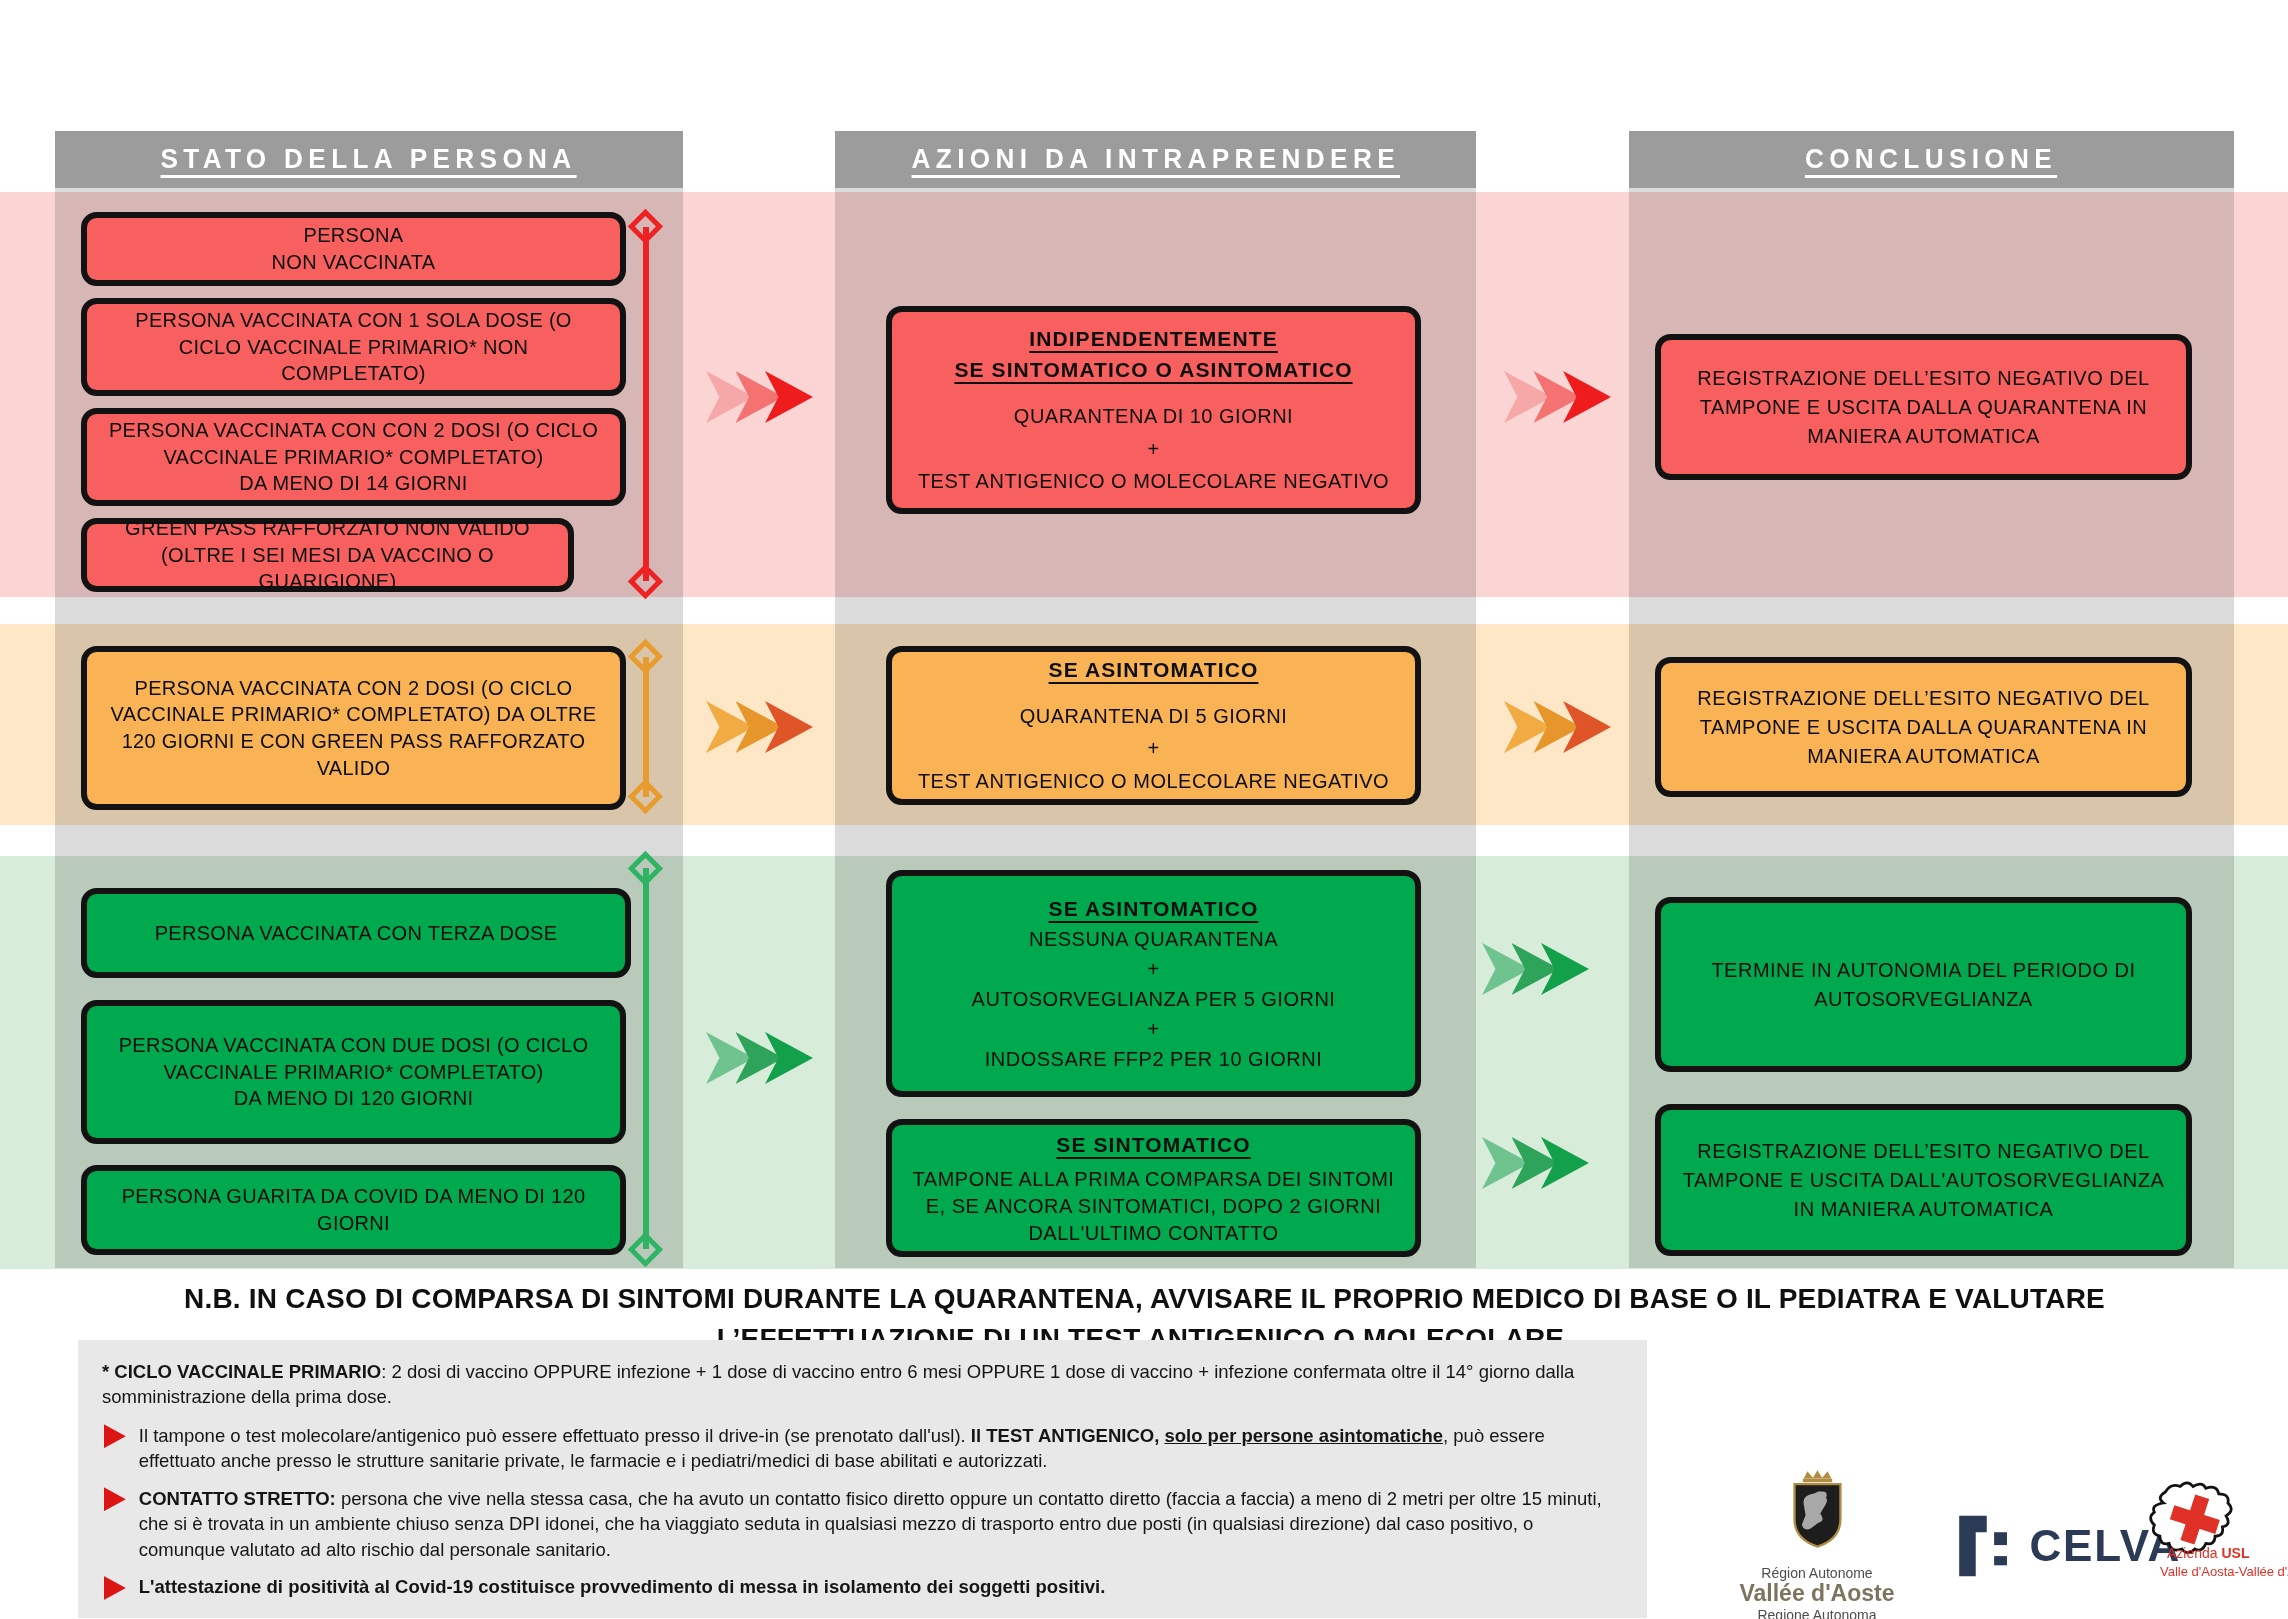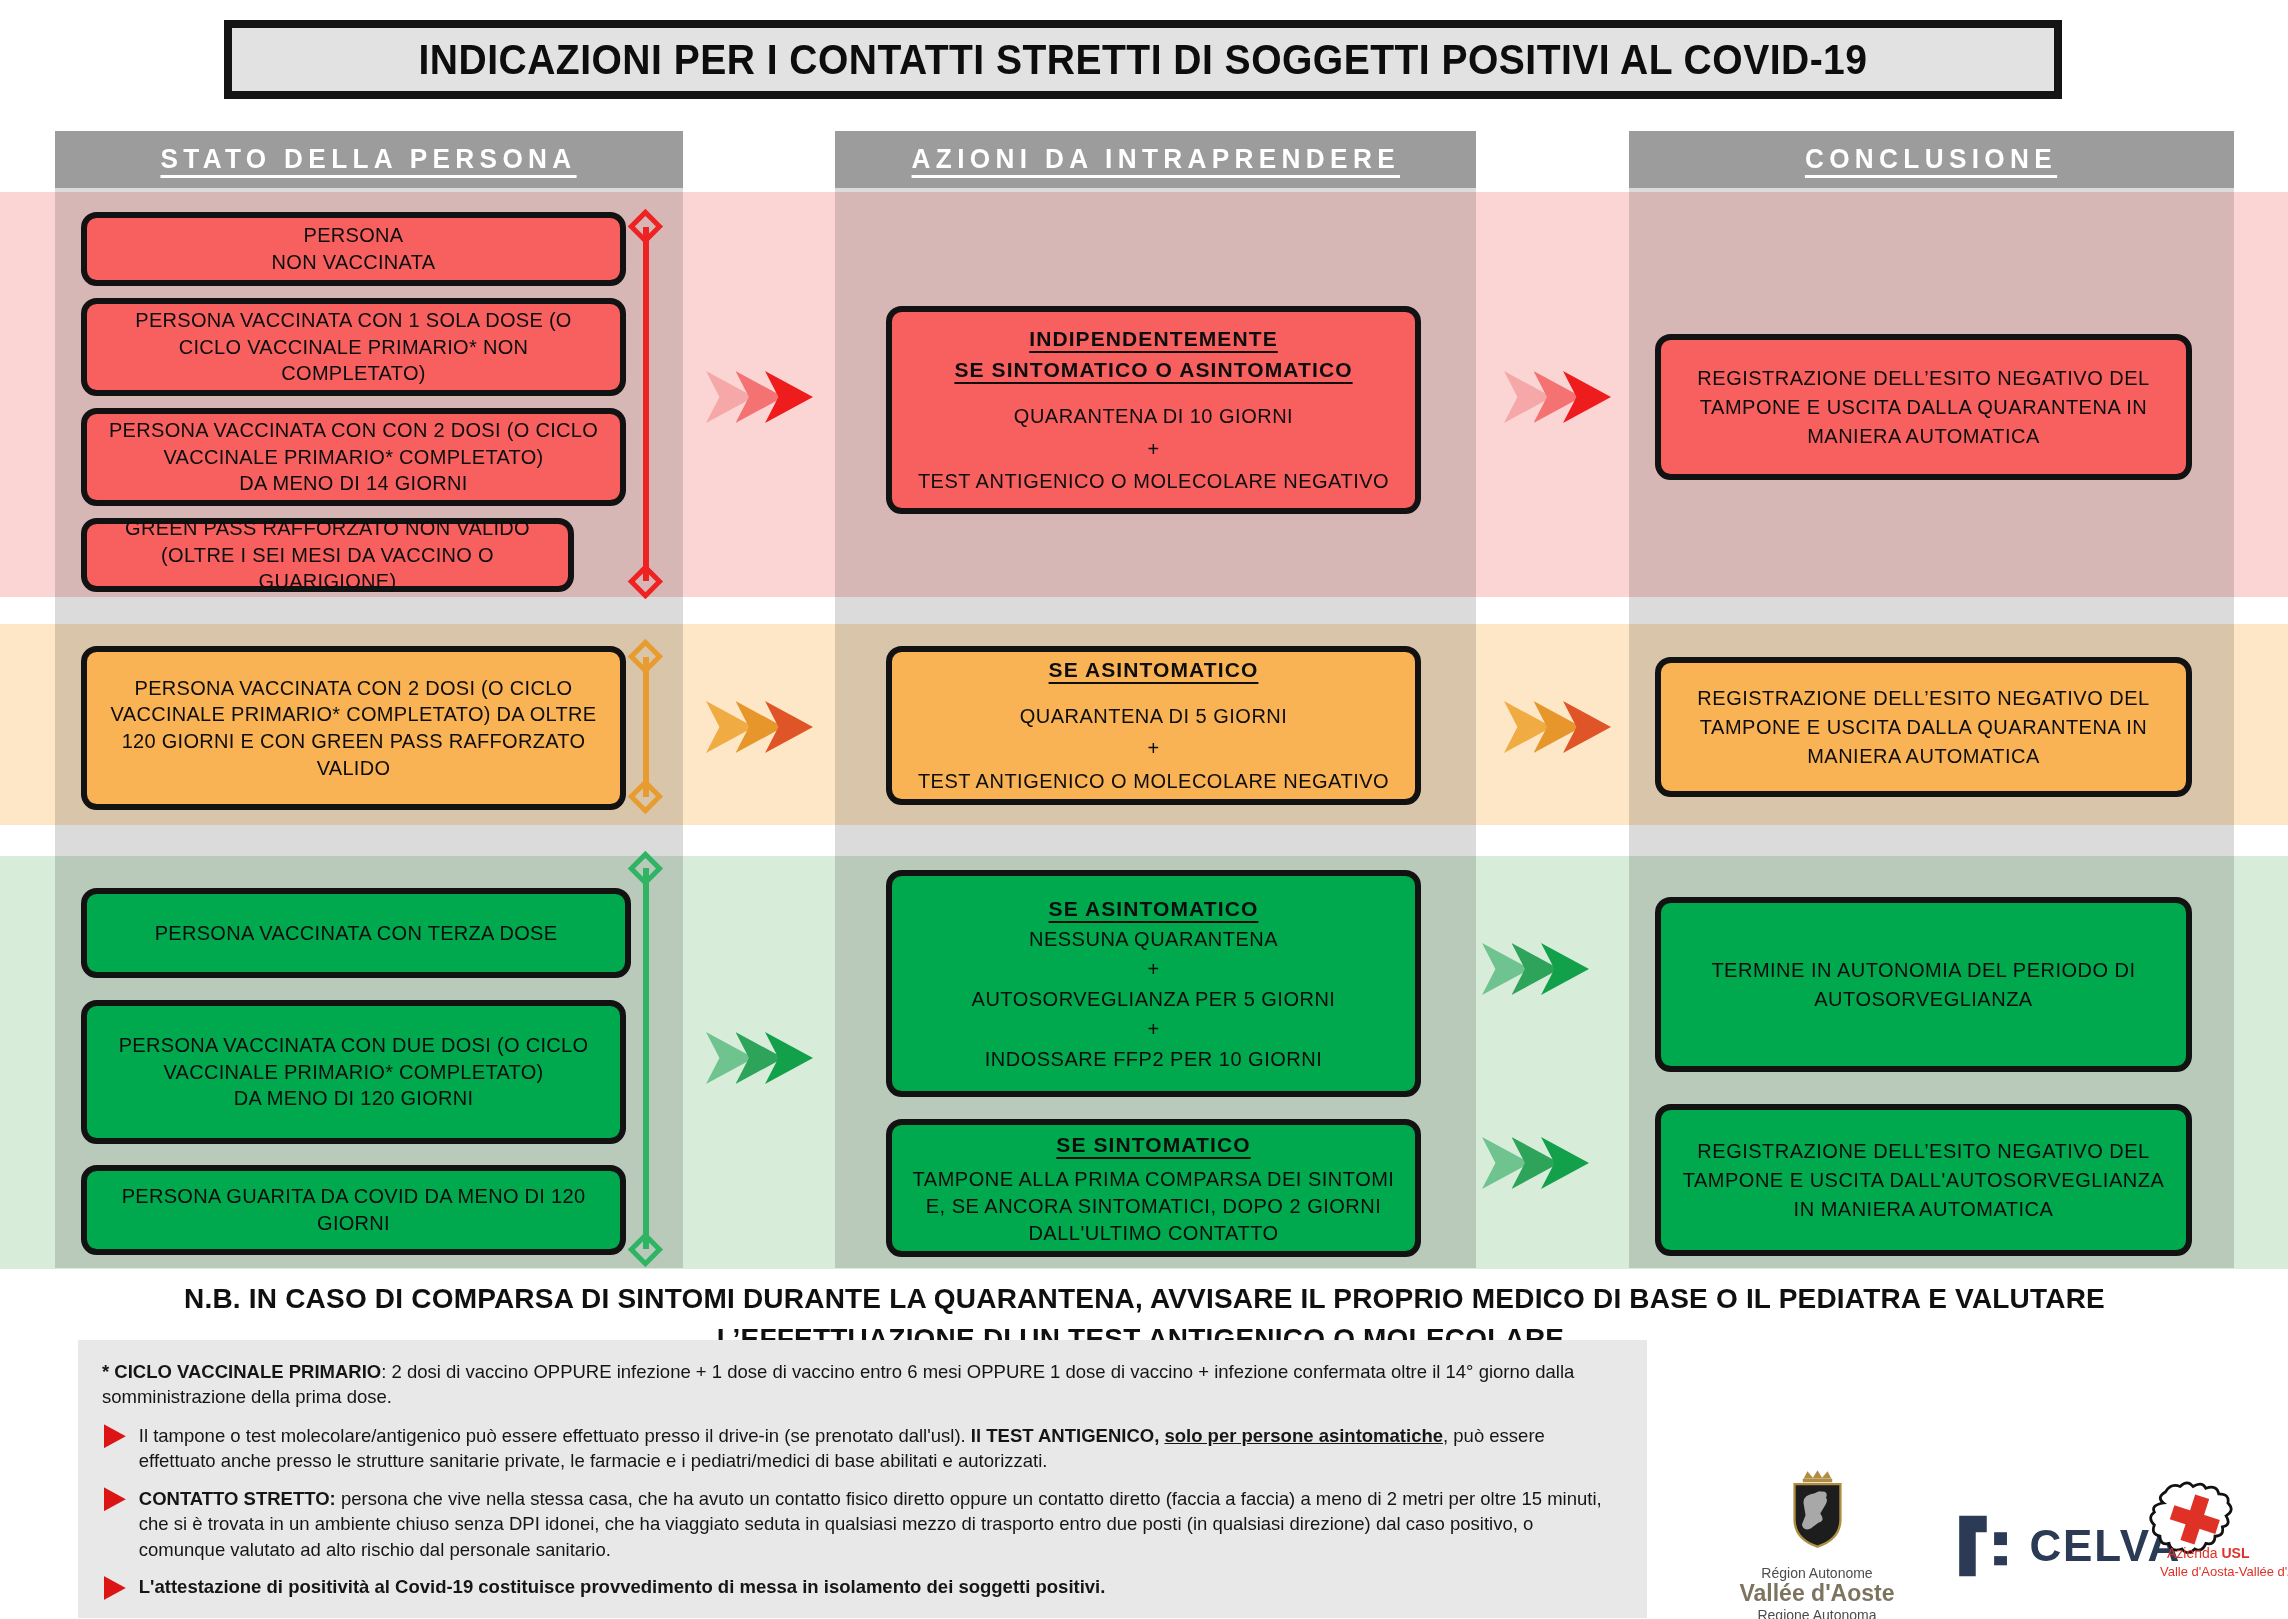--- a/index.html
+++ b/index.html
@@ -85,23 +85,20 @@
 <div class="poster">
 
   <div class="rowband red"></div>
   <div class="rowband orange"></div>
   <div class="rowband green"></div>
 
   <div class="vband c1"></div>
   <div class="vband c2"></div>
   <div class="vband c3"></div>
 
-  <div class="title-box">
-    <span>INDICAZIONI PER I CONTATTI STRETTI DI SOGGETTI POSITIVI AL COVID-19</span>
-  </div>
 
   <div class="col-header" style="left:55px;width:628px;">
     <span>STATO DELLA PERSONA</span>
   </div>
   <div class="col-header" style="left:1629px;width:605px;">
     <span>CONCLUSIONE</span>
   </div>
   <div class="col-header" style="left:835px;width:641px;">
     <span>AZIONI DA INTRAPRENDERE</span>
   </div>

